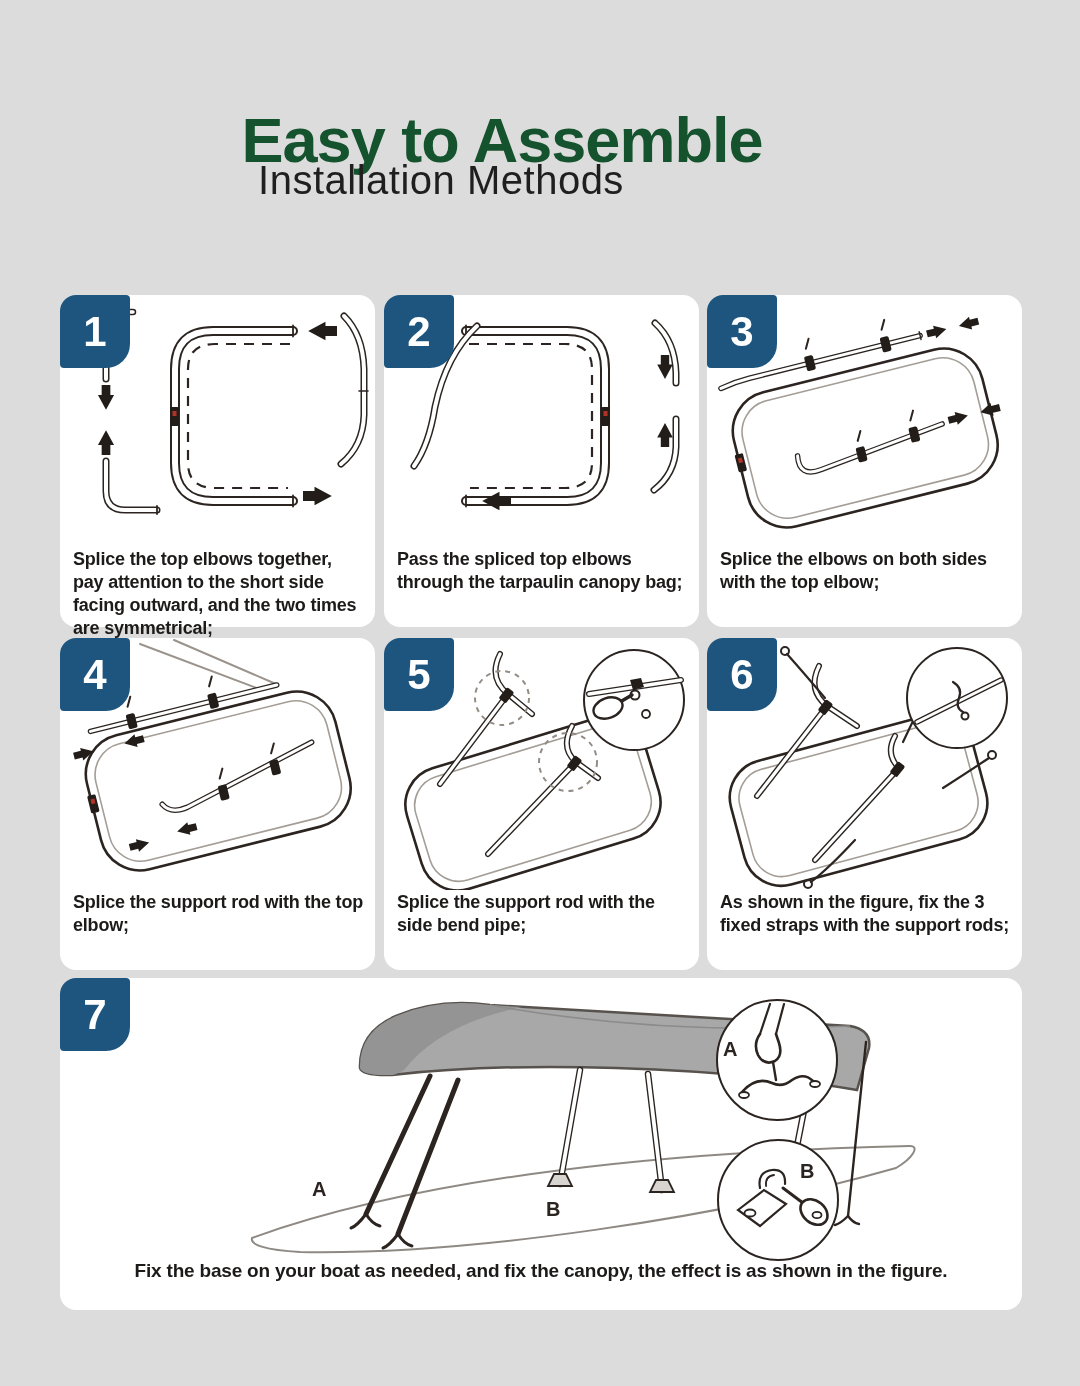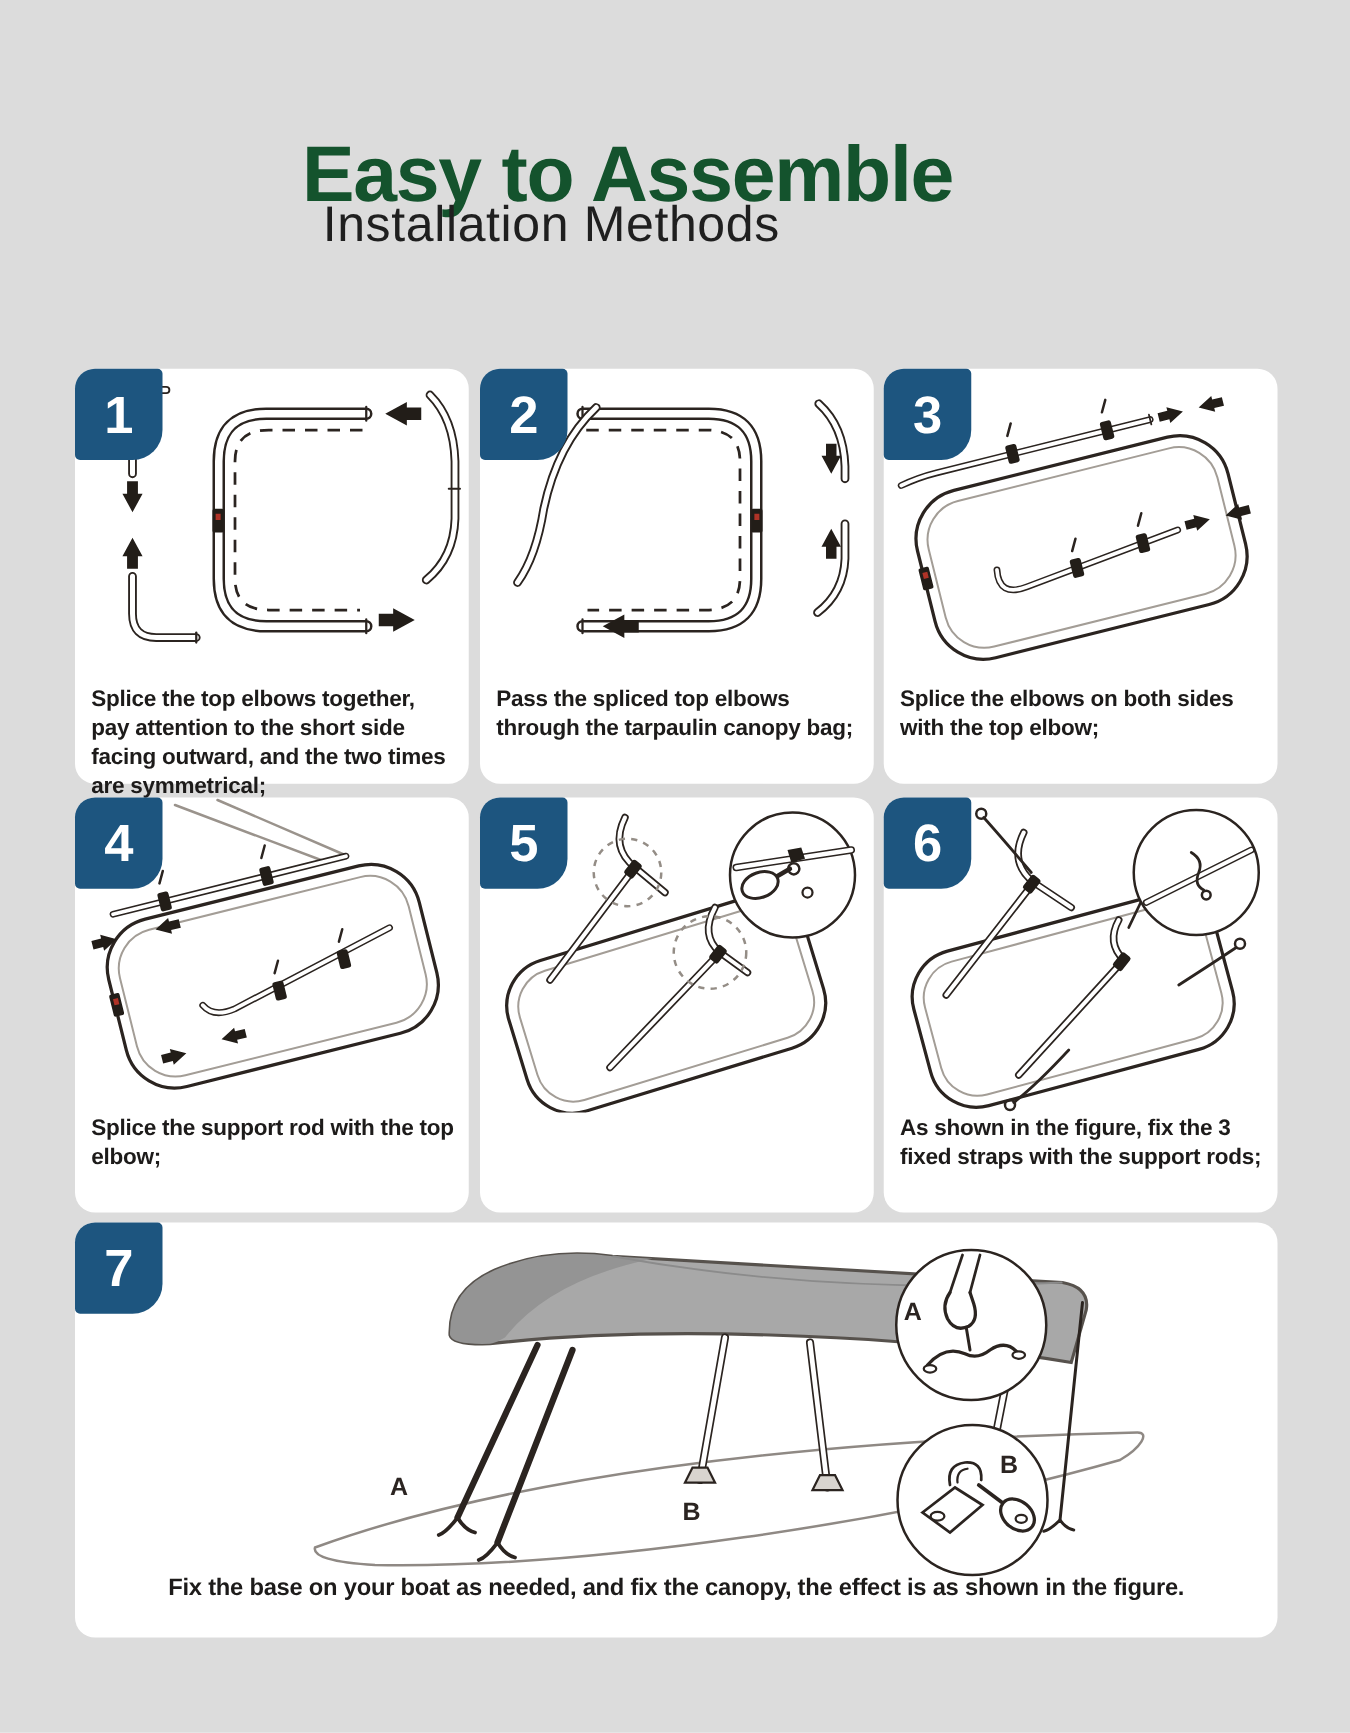--- a/index.html
+++ b/index.html
@@ -219,20 +219,21 @@
         <path class="core" stroke-width="3.5" d="M205,56 L297,42"></path>
         <path class="blk" d="M246,42 l11,-2 3,9 -11,3 z"></path>
         <circle cx="251" cy="57" r="4.5" fill="#ffffff" stroke="#2b2420" stroke-width="2"></circle>
         <path class="ink" stroke-width="3.5" d="M236,64 L248,57"></path>
         <g transform="rotate(-20 224 70)">
           <ellipse cx="224" cy="70" rx="15" ry="10" fill="#ffffff" stroke="#2b2420" stroke-width="2.4"></ellipse>
         </g>
         <circle cx="262" cy="76" r="4" fill="#ffffff" stroke="#2b2420" stroke-width="1.8"></circle>
       </g>
     </svg>
+    <p class="cap">Splice the support rod with the side bend pipe;</p>
   </section>
 
   <section class="card small" style="left:707px;top:638px;">
     <div class="badge">
       <span>6</span>
     </div>
     <svg class="art" width="315" height="252" viewBox="0 0 315 252">
       <g transform="rotate(-15 152 160)">
         <rect x="26" y="98" width="250" height="128" rx="38" fill="#ffffff" stroke="#2b2420" stroke-width="2.6"></rect>
         <rect x="35" y="107" width="232" height="110" rx="30" fill="none" stroke="#a39d96" stroke-width="1.6"></rect>

